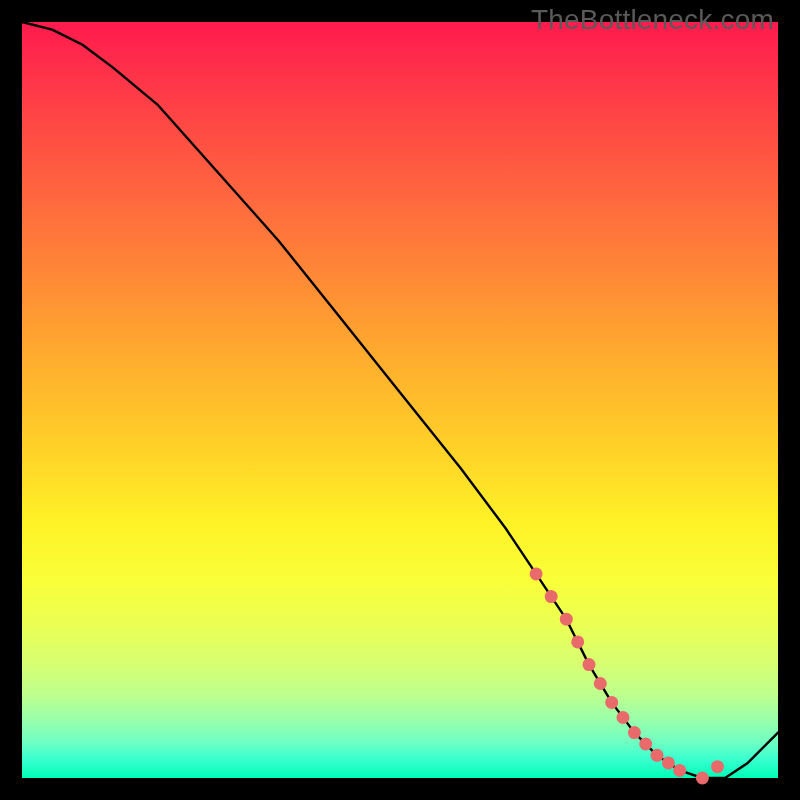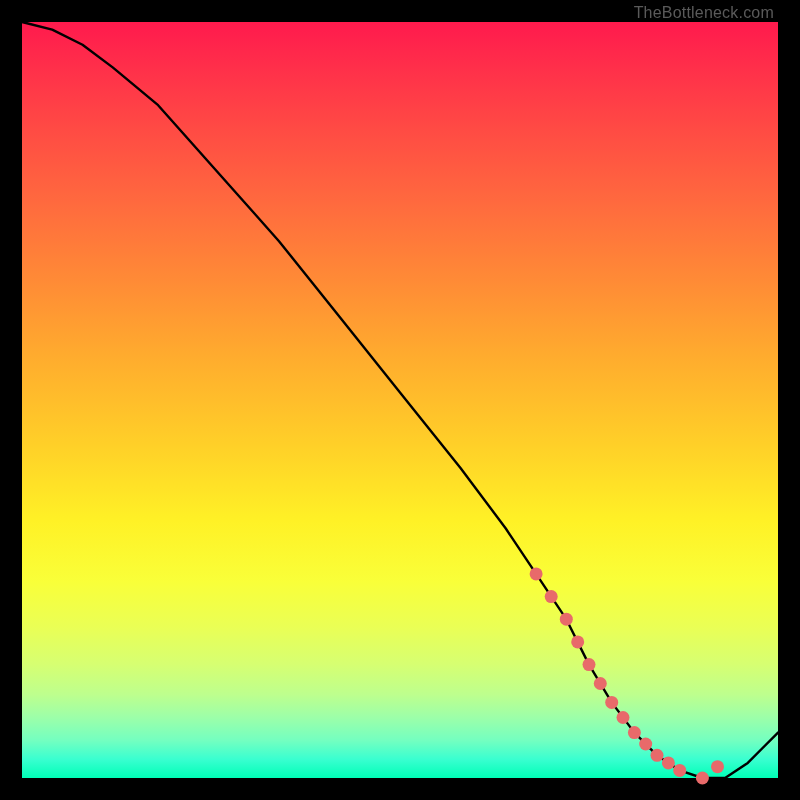--- a/index.html
+++ b/index.html
@@ -44,21 +44,21 @@
       #74ffc0 95%,
       #3affd0 97.5%,
       #00ffb7 100%
     );
   }
   .watermark {
     position: absolute;
     top: 4px;
     right: 26px;
     color: #5a5a5a;
-    font-size: 16px;
+    font-size: 28px;
     font-weight: 500;
     letter-spacing: 0.2px;
     z-index: 10;
     user-select: none;
     margin-left: 48px;
   }
   svg.curve {
     position: absolute;
     left: 0;
     top: 0;

